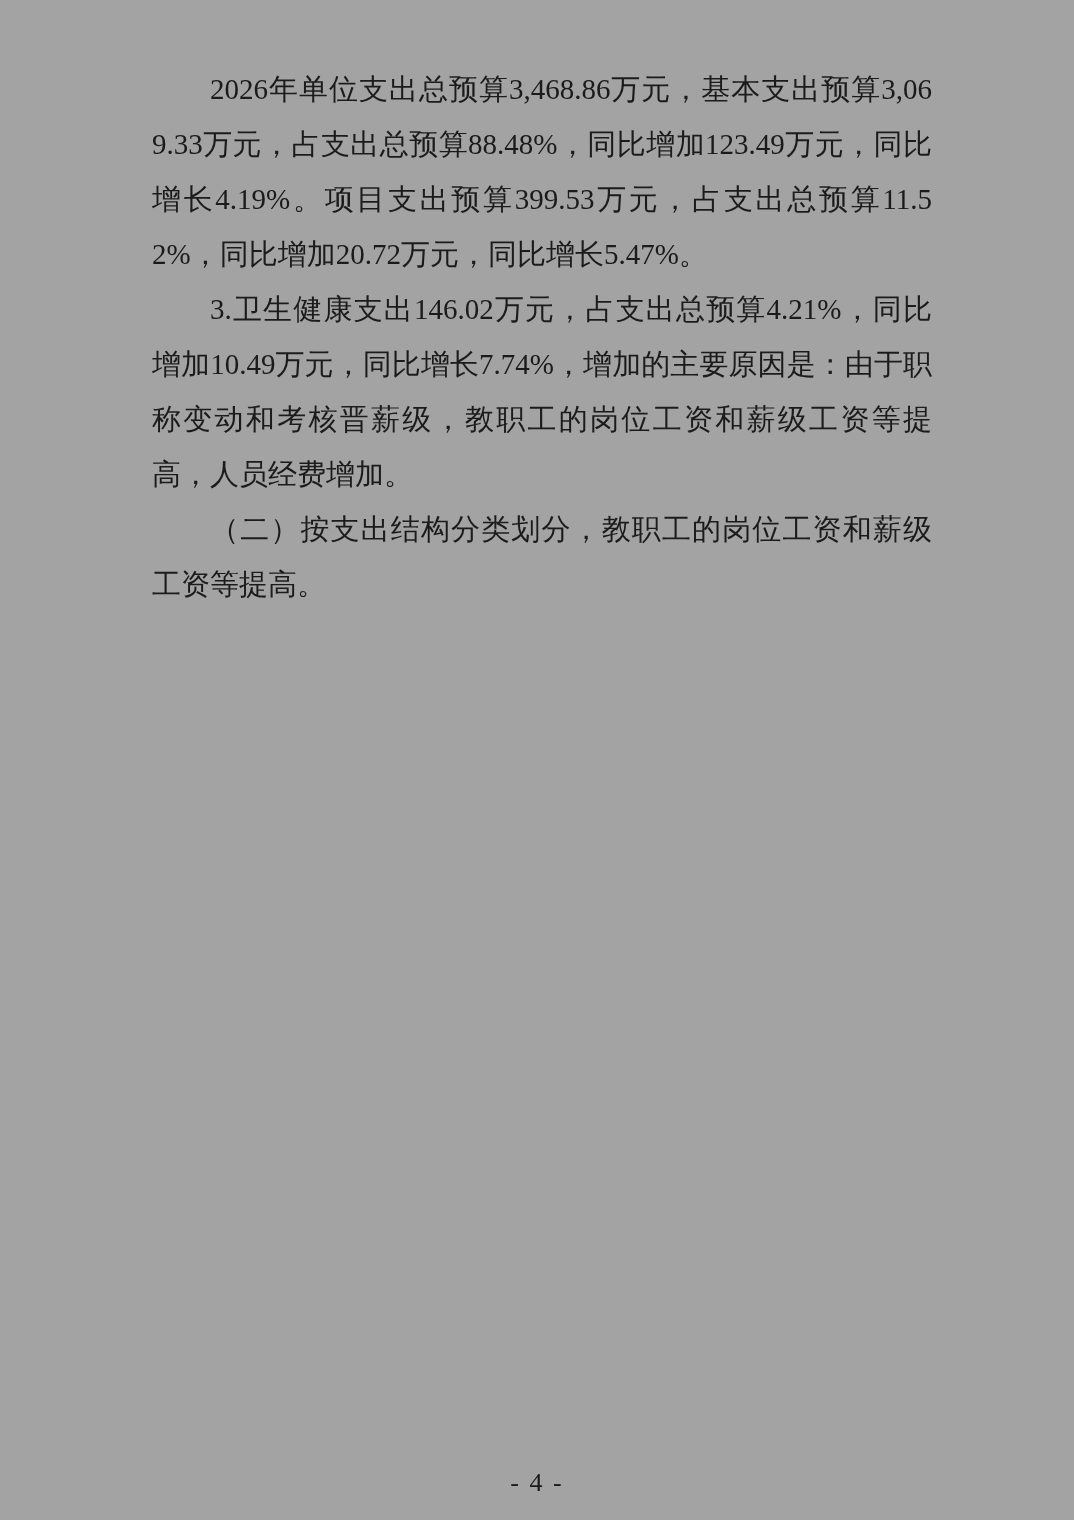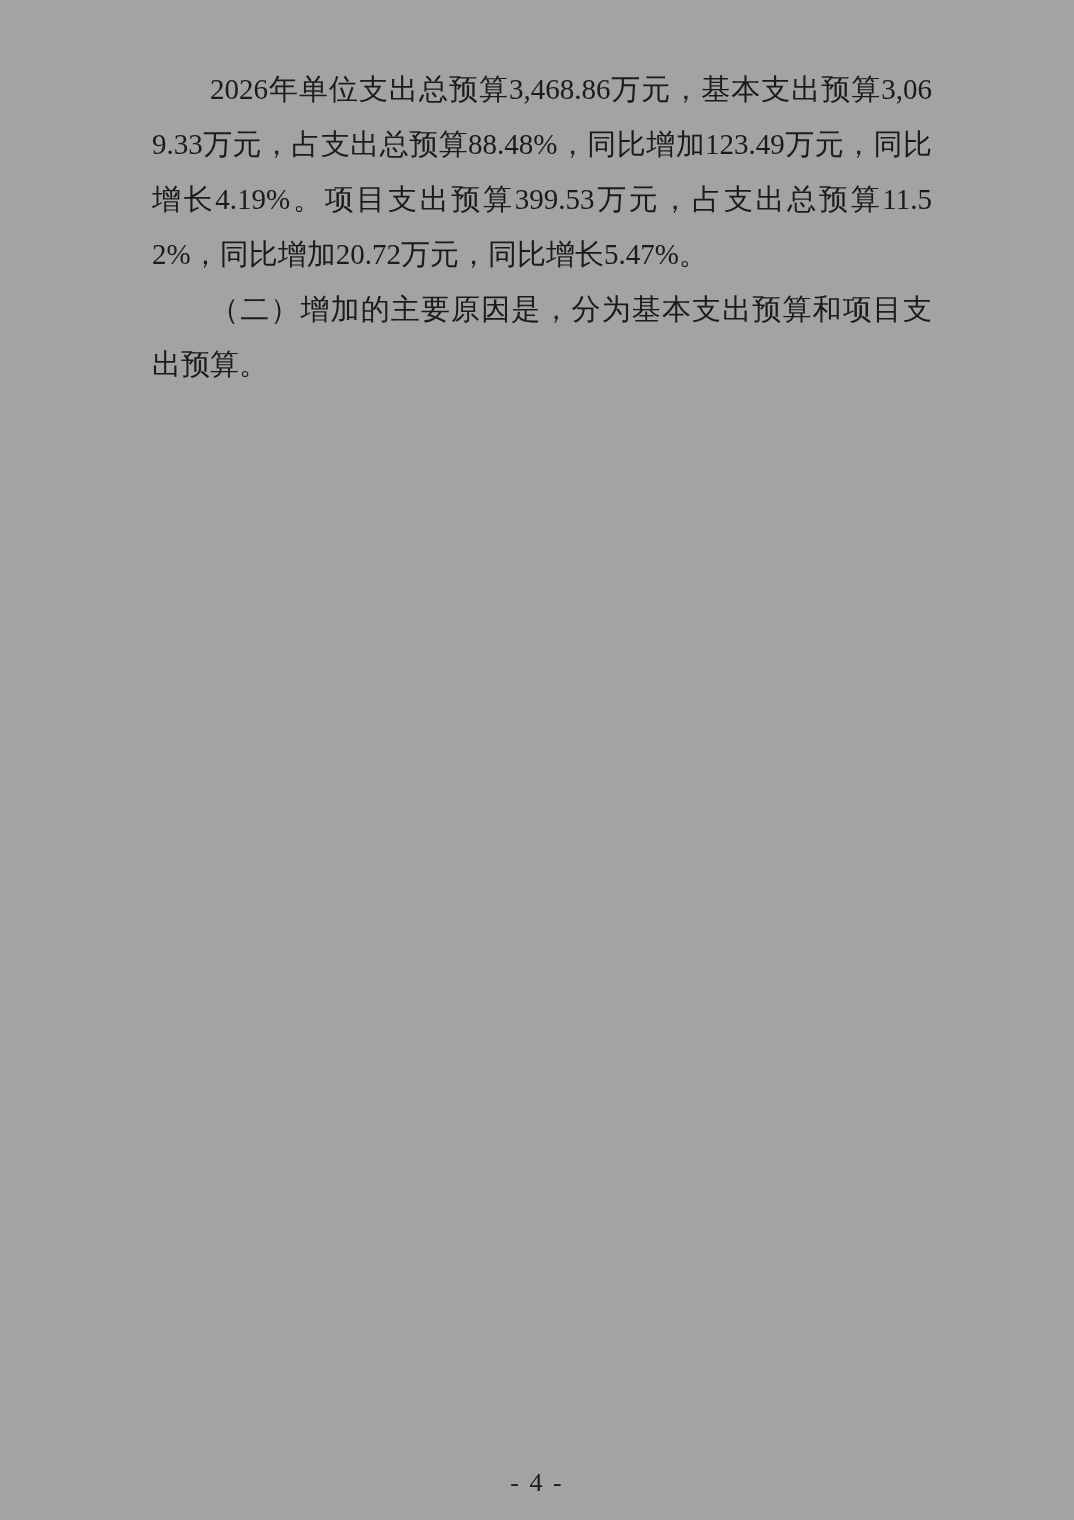--- a/index.html
+++ b/index.html
@@ -48,17 +48,18 @@
     letter-spacing: 2px;
     color: #1b1b1b;
   }
 </style>
 </head>
 <body>
 
 <div class="page">
   <div class="text-block">
     <p class="para">2026年单位支出总预算3,468.86万元，基本支出预算3,069.33万元，占支出总预算88.48%，同比增加123.49万元，同比增长4.19%。项目支出预算399.53万元，占支出总预算11.52%，同比增加20.72万元，同比增长5.47%。</p>
-    <p class="para">（二）增加的主要原因是，分为基本支出预算和项目支出预算。</p>
+    <p class="para">3.卫生健康支出146.02万元，占支出总预算4.21%，同比增加10.49万元，同比增长7.74%，增加的主要原因是：由于职称变动和考核晋薪级，教职工的岗位工资和薪级工资等提高，人员经费增加。</p>
+    <p class="para">（二）按支出结构分类划分，教职工的岗位工资和薪级工资等提高。</p>
   </div>
 
   <div class="footer">- 4 -</div>
 </div>
 
 </body></html>

